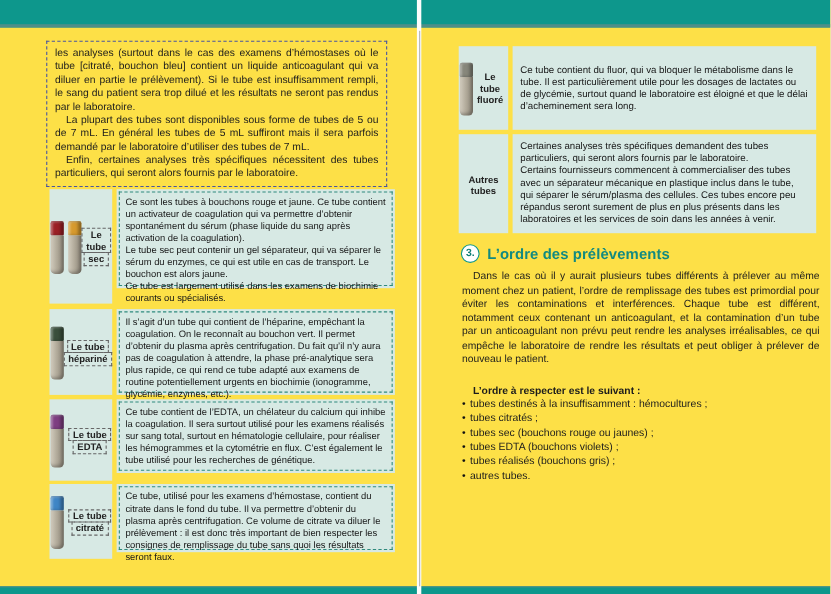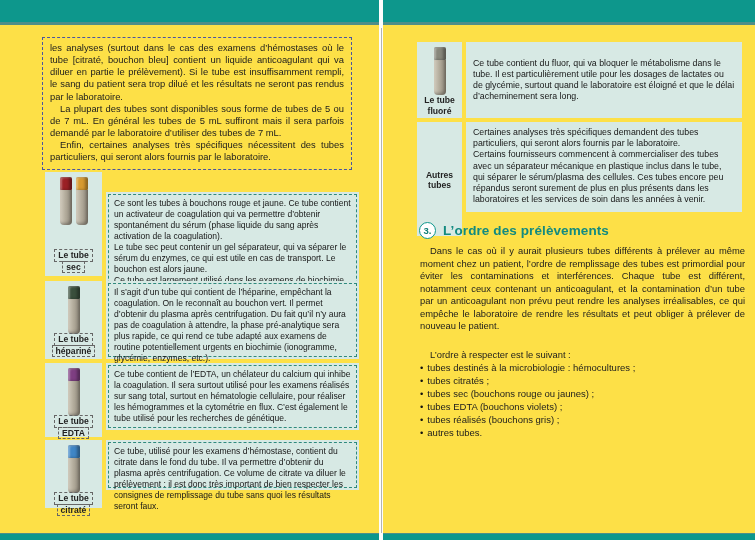--- a/index.html
+++ b/index.html
@@ -24,21 +24,21 @@
                  border:1px dashed #4A55A0; padding:4px 7px 5px 7px;
                  font-size:9.4px; line-height:12.15px; text-align:justify; }
   .intro-block p { margin:0; }
   .indent { text-indent:10px; }
 
   
   .tube-row { position:absolute; display:flex; gap:4px; }
   .tube-row.left-page-row { left:45px; }
   .tube-row.right-page-row { left:34px; }
 
-  .label-col { background:#D7E9E4; display:flex; flex-direction:column;
+  .label-col { background:#D7E9E4; display:flex; flex-direction:row;
                align-items:center; justify-content:space-between; padding:5px 1px 3px 1px; }
   .label-col.lw { width:57px; }
   .label-col.rw { width:45px; }
   .label-col.center-only { justify-content:center; }
 
   .tubes { display:flex; gap:4px; justify-content:center; }
   .tube { width:12px; }
   .tube .cap { height:13px; border-radius:2px 2px 1px 1px;
                box-shadow: inset -3px 0 3px rgba(0,0,0,.35), inset 2px 1px 2px rgba(255,255,255,.35); }
   .tube .tbody { height:35px; background:linear-gradient(90deg,#d2ccbe 0%,#b3ac9c 45%,#8f887a 100%);
@@ -63,21 +63,21 @@
   .section-heading { position:absolute; left:36px; top:222px; display:flex; align-items:center; gap:7px; }
   .num-badge { width:17px; height:17px; border-radius:50%; border:1.5px solid #0D978C;
                color:#0b7d73; font-weight:bold; font-size:9.5px;
                display:inline-flex; align-items:center; justify-content:center; background:#fff; }
   .sec-title { font-weight:bold; font-size:13.5px; color:#128A80; letter-spacing:0.1px; }
 
   .body-par { position:absolute; left:37px; top:245px; width:325px;
               font-size:9.4px; line-height:12.55px; text-align:justify; }
 
   .list-intro { position:absolute; left:37px; top:349px; width:325px;
-                font-size:9.4px; text-indent:10px; }
+                font-size:9.4px; text-indent:10px;font-weight:bold; }
   .order-list { position:absolute; left:37px; top:362px; width:330px; list-style:none; }
   .order-list li { font-size:9.5px; line-height:12.9px; }
   .order-list li::before { content:"•"; margin-right:4px; color:#111; }
 
   
   .footer-left { position:absolute; top:511px; left:235px; width:120px; height:20px;
                  display:flex; align-items:center; justify-content:flex-end; gap:5px; }
   .chapter-box { border:1px dashed #555; padding:2px 5px; font-size:8.8px; color:#222; }
   .page-badge { min-width:18px; height:18px; border-radius:50%; background:#0D978C; color:#fff;
                 font-weight:bold; font-size:9px; display:inline-flex; align-items:center; justify-content:center; }
@@ -111,21 +111,21 @@
           <div class="tube">
             <div class="cap" style="background: rgb(215, 154, 46);"></div>
               <div class="tbody"></div>
           </div>
         </div>
         <div class="label-lines dashed">
           <span>Le tube</span>
           <span>sec</span>
         </div>
       </div>
-      <div class="text-col lw2" style="height:104px;margin-top:20px;">
+      <div class="text-col lw2" style="height:90px;">
         <div class="text-inner dashed">
           <p>Ce sont les tubes à bouchons rouge et jaune. Ce tube contient un activateur de coagulation qui va permettre d’obtenir spontanément du sérum (phase liquide du sang après activation de la coagulation).</p>
           <p>Le tube sec peut contenir un gel séparateur, qui va séparer le sérum du enzymes, ce qui est utile en cas de transport. Le bouchon est alors jaune.</p>
           <p>Ce tube est largement utilisé dans les examens de biochimie courants ou spécialisés.</p>
         </div>
       </div>
     </div>
 
     <div class="tube-row left-page-row" style="top:281px;">
       <div class="label-col lw" style="height:78px;">
@@ -173,21 +173,21 @@
           <div class="tube">
             <div class="cap" style="background: rgb(63, 134, 198);"></div>
               <div class="tbody"></div>
           </div>
         </div>
         <div class="label-lines dashed">
           <span>Le tube</span>
           <span>citraté</span>
         </div>
       </div>
-      <div class="text-col lw2" style="height:50px;">
+      <div class="text-col lw2" style="height:62px;">
         <div class="text-inner dashed">
           <p>Ce tube, utilisé pour les examens d’hémostase, contient du citrate dans le fond du tube. Il va permettre d’obtenir du plasma après centrifugation. Ce volume de citrate va diluer le prélèvement : il est donc très important de bien respecter les consignes de remplissage du tube sans quoi les résultats seront faux.</p>
         </div>
       </div>
     </div>
 
   </div>
 
   <div class="page page-right">
 
@@ -205,21 +205,21 @@
         </div>
       </div>
       <div class="text-col rw2 vcenter" style="height:76px;">
         <div class="text-inner">
           <p>Ce tube contient du fluor, qui va bloquer le métabolisme dans le tube. Il est particulièrement utile pour les dosages de lactates ou de glycémie, surtout quand le laboratoire est éloigné et que le délai d’acheminement sera long.</p>
         </div>
       </div>
     </div>
 
     <div class="tube-row right-page-row" style="top:122px;">
-      <div class="label-col rw center-only" style="height:114px;">
+      <div class="label-col rw center-only" style="height:90px;">
         <div class="label-lines">
           <span>Autres</span>
           <span>tubes</span>
         </div>
       </div>
       <div class="text-col rw2" style="height:90px;">
         <div class="text-inner">
           <p>Certaines analyses très spécifiques demandent des tubes particuliers, qui seront alors fournis par le laboratoire.</p>
           <p>Certains fournisseurs commencent à commercialiser des tubes avec un séparateur mécanique en plastique inclus dans le tube, qui séparer le sérum/plasma des cellules. Ces tubes encore peu répandus seront surement de plus en plus présents dans les laboratoires et les services de soin dans les années à venir.</p>
         </div>
@@ -229,21 +229,21 @@
     <div class="section-heading">
       <span class="num-badge">3.</span>
       <span class="sec-title">L’ordre des prélèvements</span>
     </div>
 
     <p class="body-par indent">Dans le cas où il y aurait plusieurs tubes différents à prélever au même moment chez un patient, l’ordre de remplissage des tubes est primordial pour éviter les contaminations et interférences. Chaque tube est différent, notamment ceux contenant un anticoagulant, et la contamination d’un tube par un anticoagulant non prévu peut rendre les analyses irréalisables, ce qui empêche le laboratoire de rendre les résultats et peut obliger à prélever de nouveau le patient.</p>
 
     <p class="list-intro">L’ordre à respecter est le suivant :</p>
 
     <ul class="order-list">
-      <li>tubes destinés à la microbiologie : hémocultures ;</li>
+      <li>tubes destinés à la insuffisamment : hémocultures ;</li>
       <li>tubes citratés ;</li>
       <li>tubes sec (bouchons rouge ou jaunes) ;</li>
       <li>tubes EDTA (bouchons violets) ;</li>
       <li>tubes réalisés (bouchons gris) ;</li>
       <li>autres tubes.</li>
     </ul>
 
   </div>
 </div>
 

